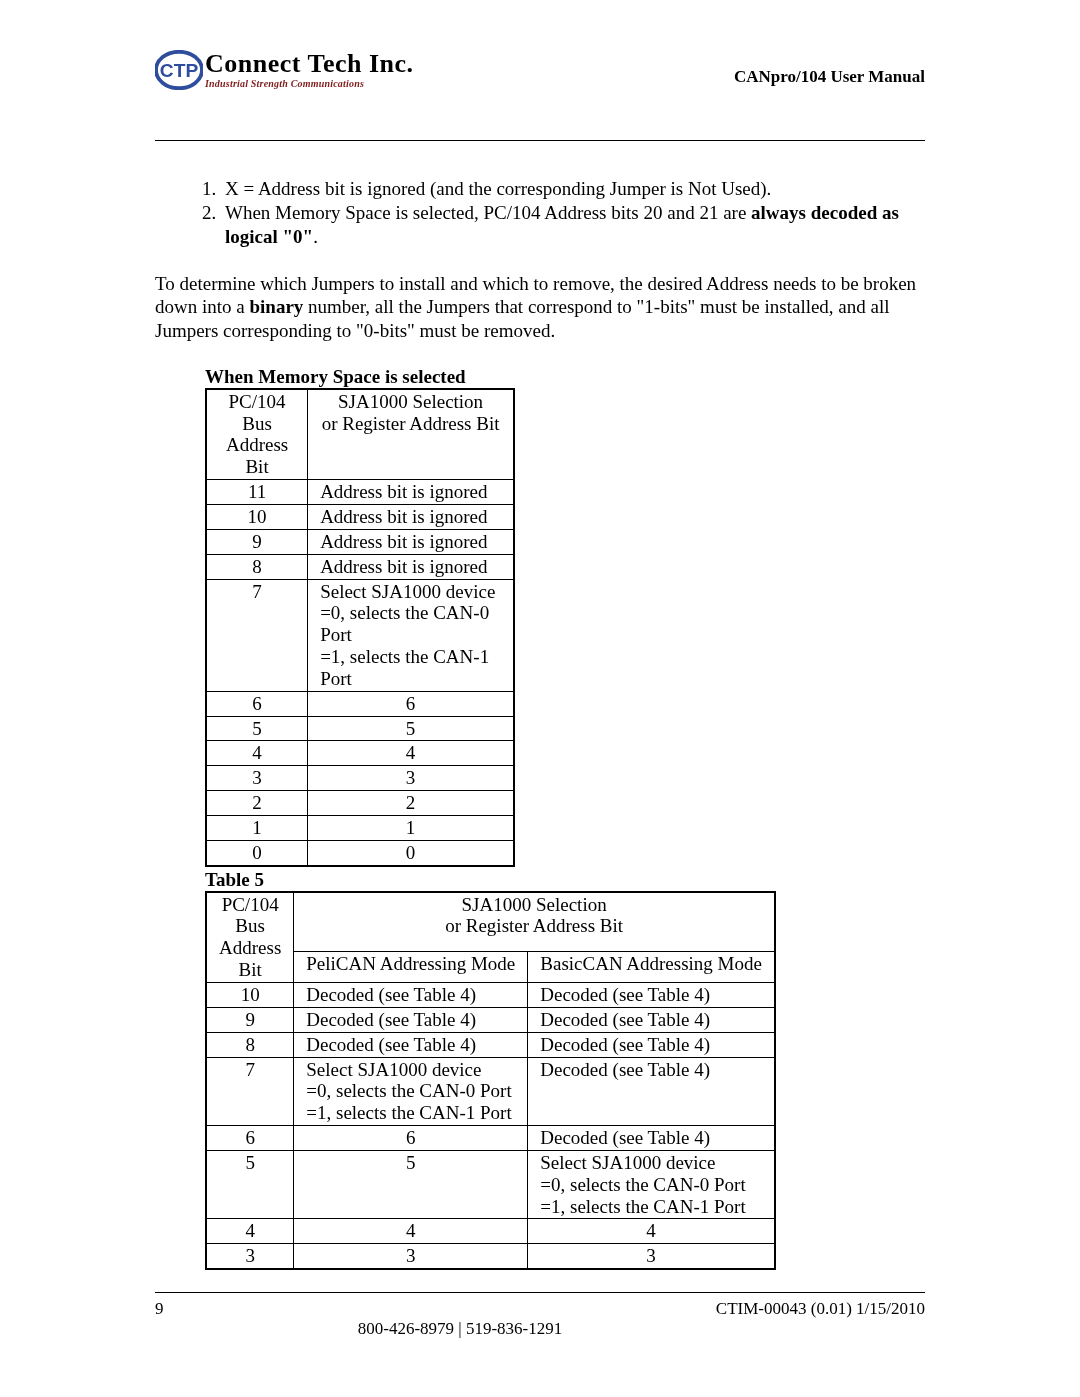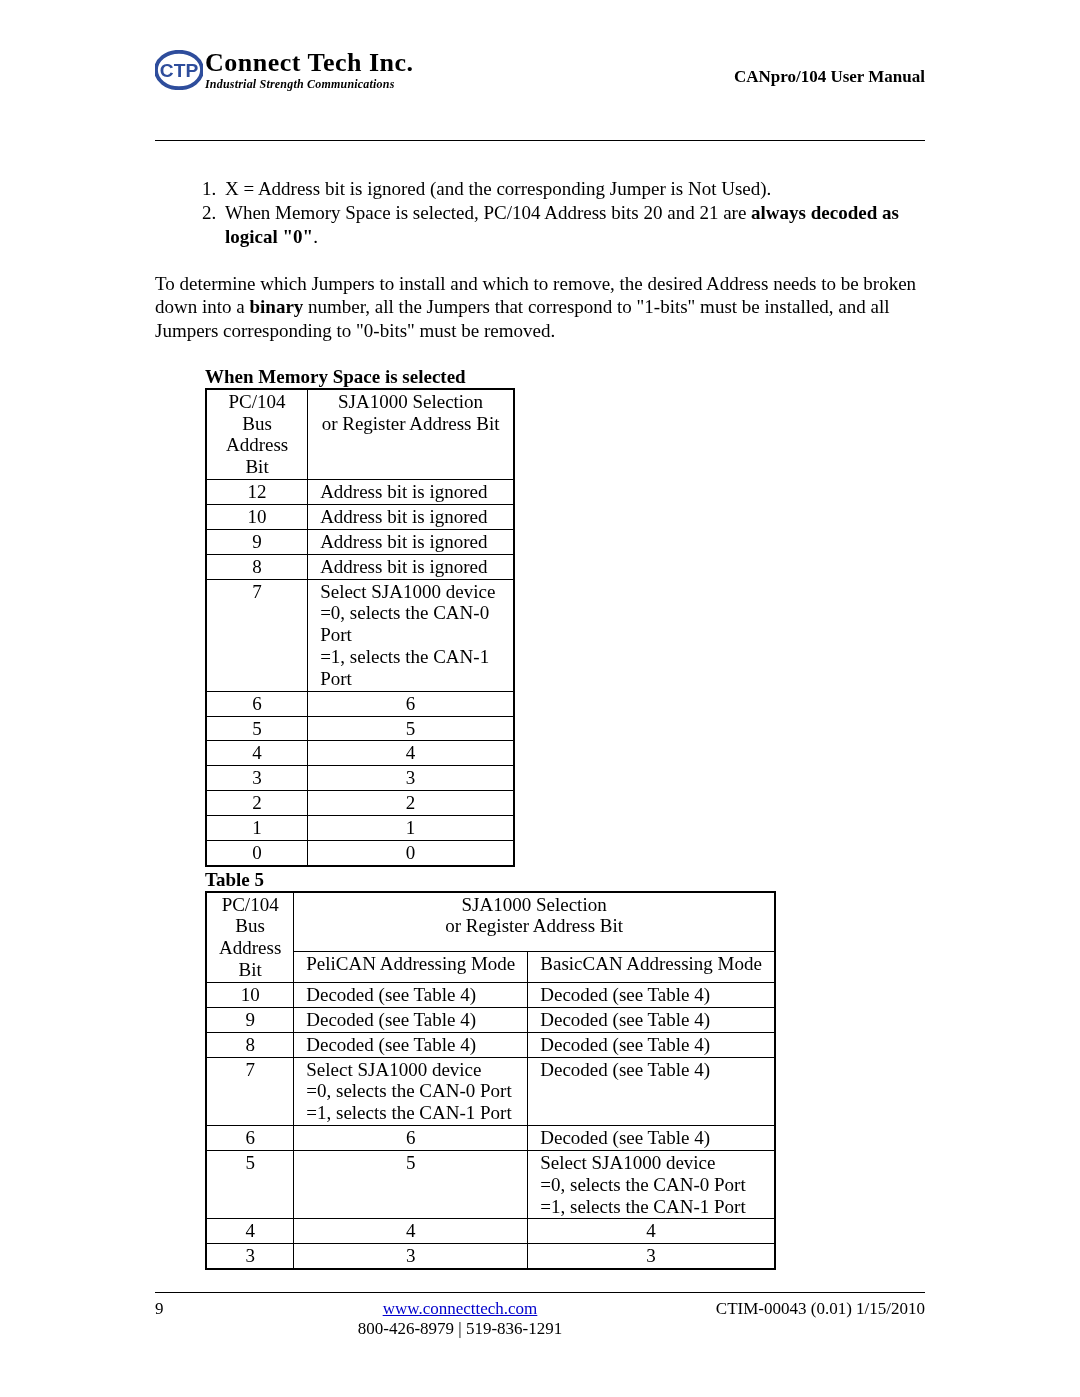--- a/index.html
+++ b/index.html
@@ -41,24 +41,24 @@
   }
   .company {
     line-height: 1;
   }
   .company-name {
     font-size: 26px;
     font-weight: bold;
     letter-spacing: 0.5px;
   }
   .company-tag {
-    font-size: 12px;
+    font-size: 10px;
     font-style: italic;
     font-weight: bold;
-    color: #000000;
+    color: #7f1d1d;
     margin-top: 2px;
     letter-spacing: 0.2px;
   }
   .doc-title {
     font-size: 17px;
     font-weight: bold;
     align-self: flex-end;
     padding-bottom: 3px;
   }
   ol.notes {
@@ -161,21 +161,21 @@
       <td style="width:33%">
         <span>PC/104 Bus</span><br>
         <span>Address Bit</span>
       </td>
       <td>
         <span>SJA1000 Selection</span><br>
         <span>or Register Address Bit</span>
       </td>
     </tr>
     <tr>
-          <td>12</td>
+          <td>11</td>
           <td class="left">Address bit is ignored</td>
         </tr>
     <tr>
           <td>10</td>
           <td class="left">Address bit is ignored</td>
         </tr>
     <tr>
           <td>9</td>
           <td class="left">Address bit is ignored</td>
         </tr>
@@ -290,23 +290,20 @@
 
   </tbody>
     </table>
 
 </div>
 
 <div class="footer">
   <div class="footer-line"></div>
   <div class="footer-row">
     <div style="width:80px">9</div>
-    <div class="footer-center">
-      <a href="#">www.connecttech.com</a>
-    </div>
     <div style="width:240px; text-align:right">CTIM-00043 (0.01) 1/15/2010</div>
   </div>
   <div class="footer-row">
     <div style="width:80px"></div>
     <div class="footer-center">800-426-8979 | 519-836-1291</div>
     <div style="width:240px"></div>
   </div>
 </div>
 
 </body></html>

